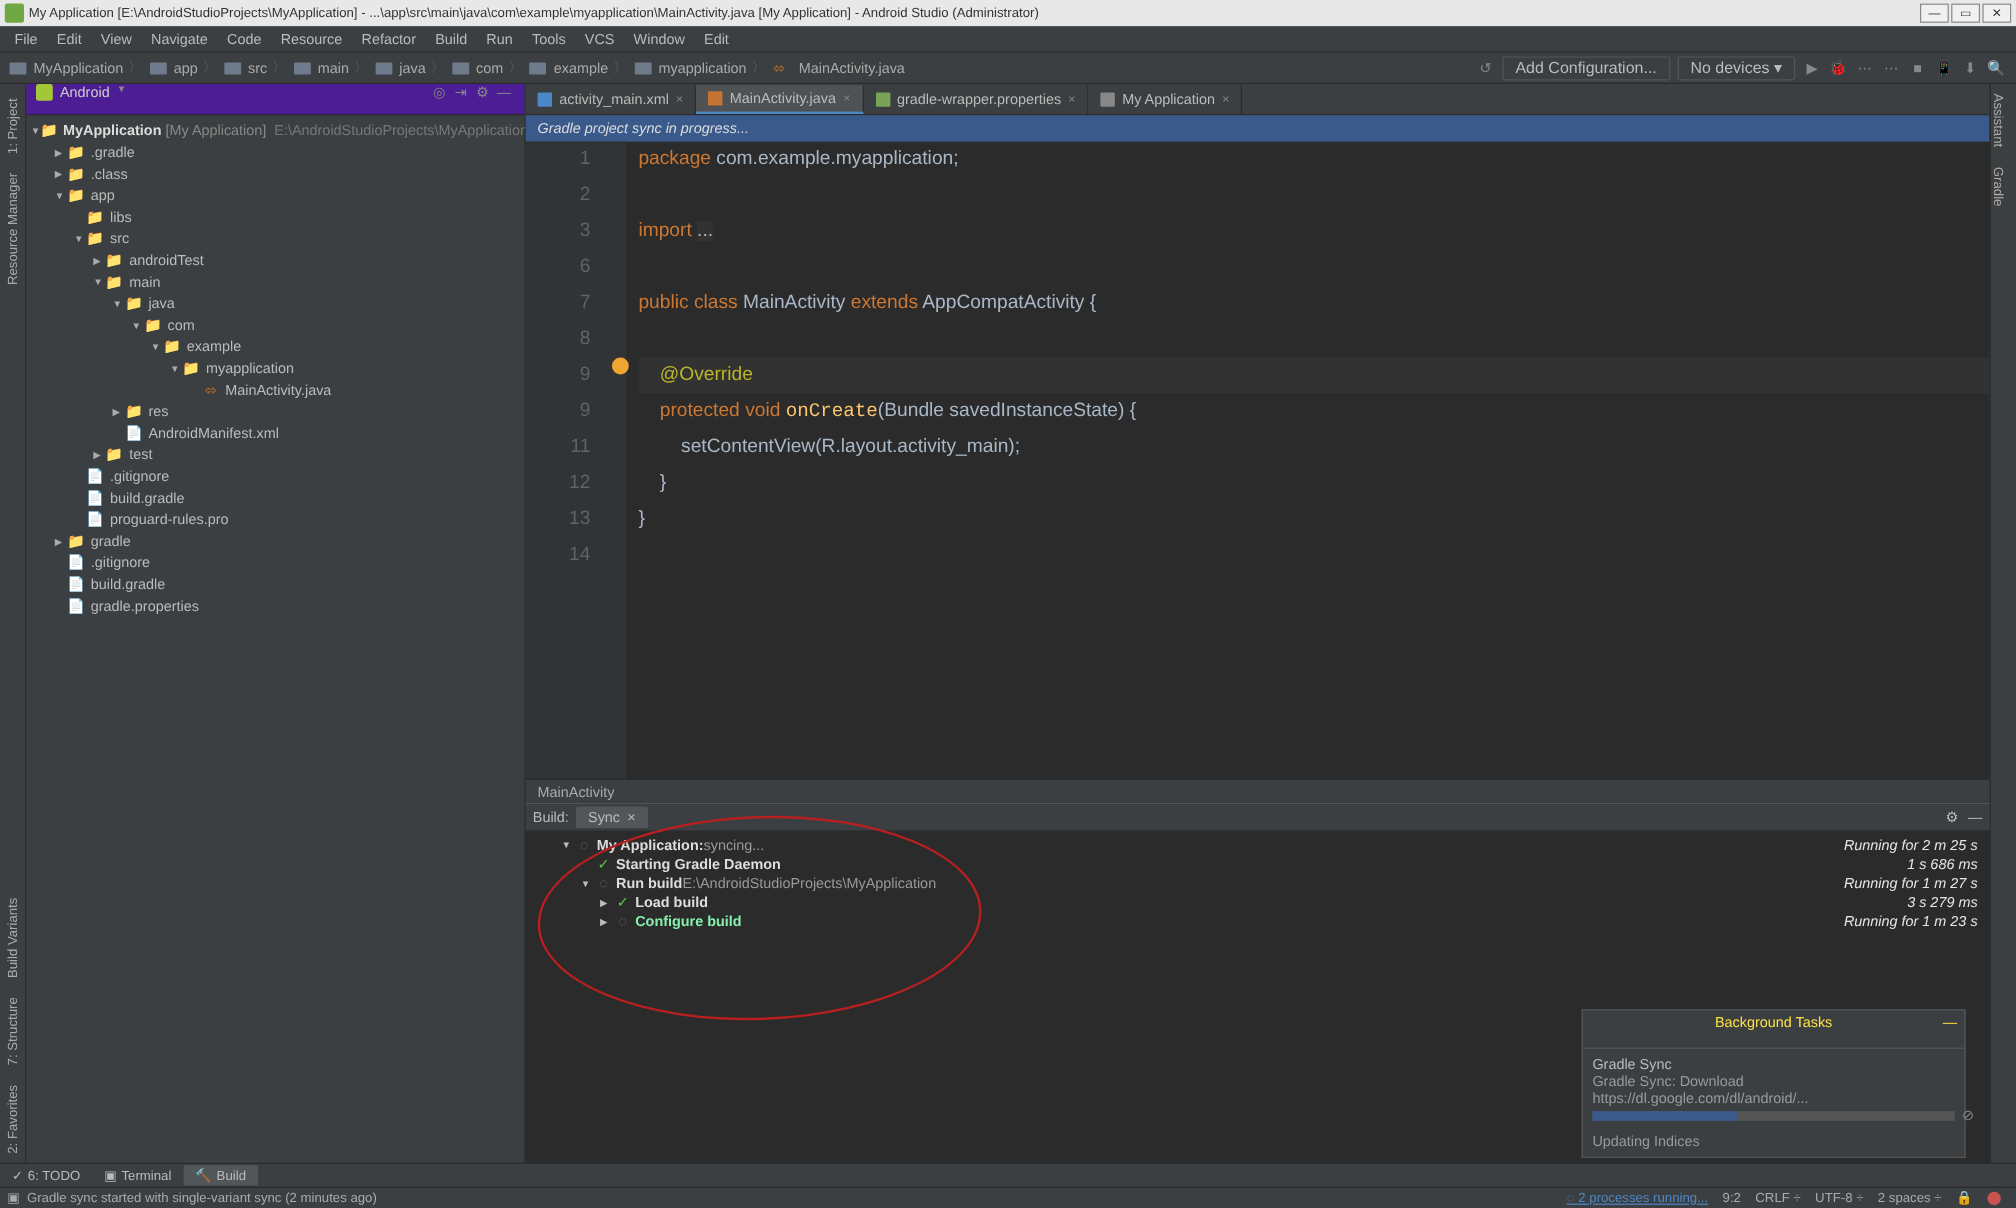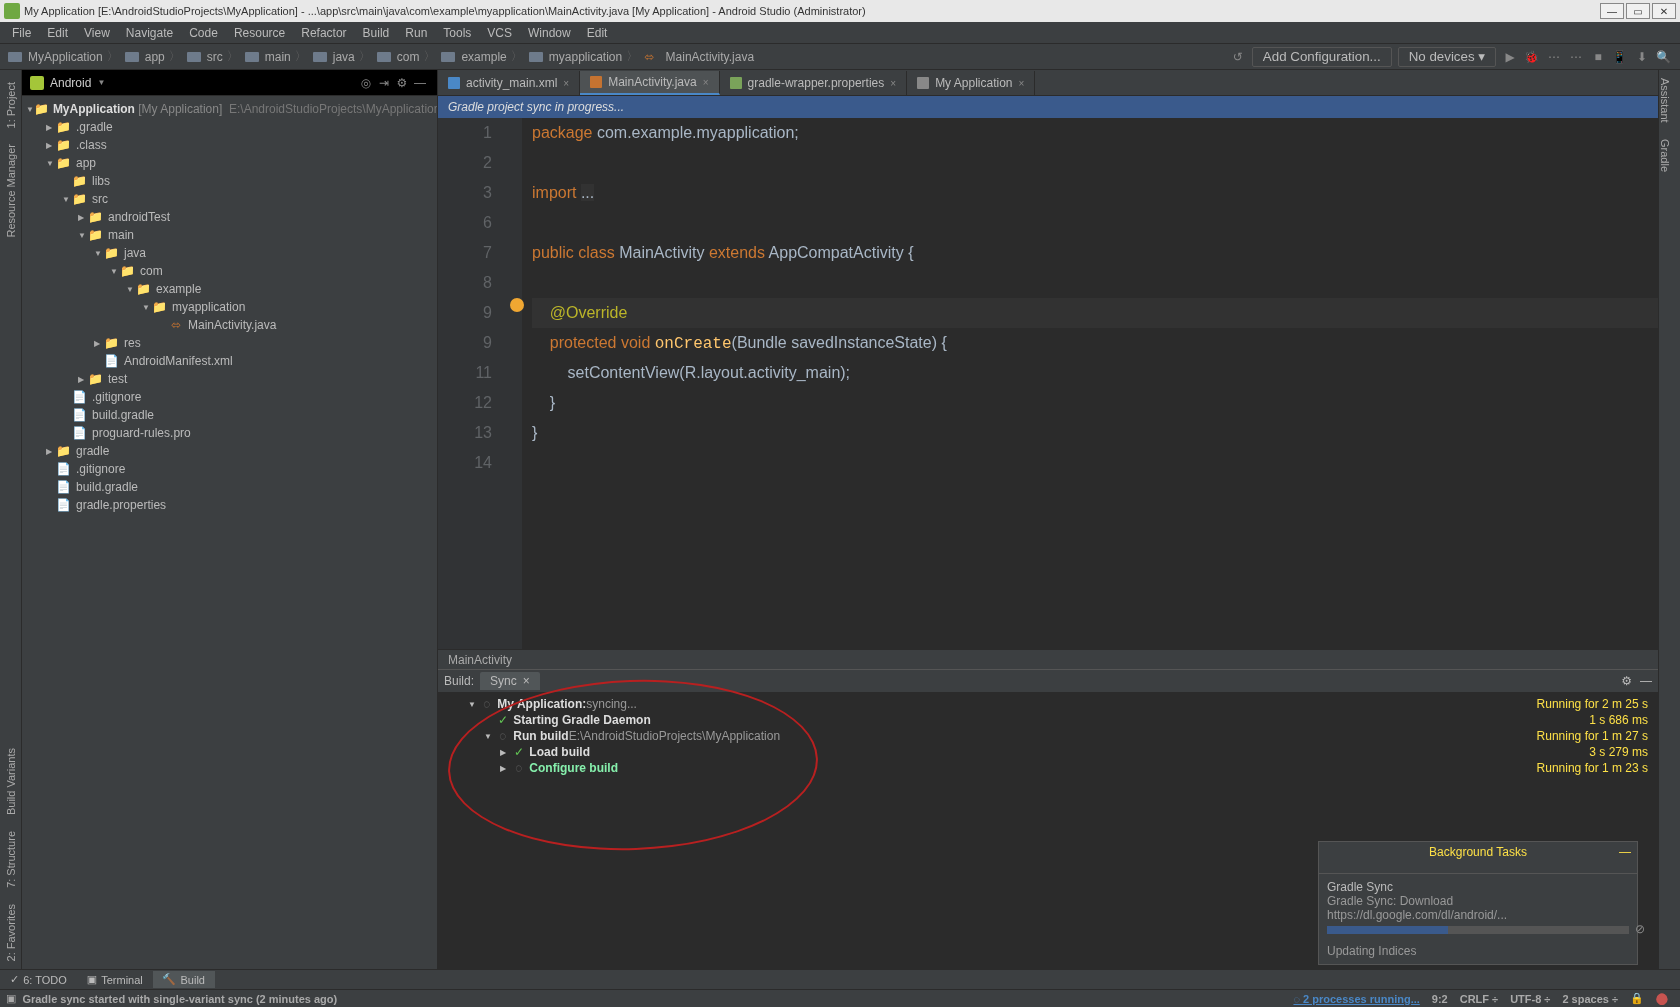--- a/index.html
+++ b/index.html
@@ -15,21 +15,21 @@
 .crumb { display:flex; align-items:center; gap:4px; color:#aaa; padding:0 2px; }
 .crumb .sep { color:#666; }
 .foldericon { width:14px; height:10px; background:#6e7b8b; display:inline-block; border-radius:1px; margin-right:2px; }
 .navspacer { flex:1; }
 .navbtn { height:20px; padding:0 10px; background:#3c3f41; border:1px solid #555; color:#bbb; border-radius:2px; margin:0 2px; }
 .iconbtn { width:20px; height:20px; display:flex; align-items:center; justify-content:center; color:#888; }
 .main { display:flex; height:calc(1007px - 22px - 22px - 26px - 18px - 20px); }
 .leftgutter { width:22px; background:#3c3f41; border-right:1px solid #2b2b2b; display:flex; flex-direction:column; align-items:center; padding-top:4px; }
 .gutterlabel { writing-mode:vertical-rl; transform:rotate(180deg); color:#aaa; font-size:11px; padding:8px 0; }
 .leftpanel { width:416px; background:#3c3f41; display:flex; flex-direction:column; border-right:1px solid #2b2b2b; }
-.panelhead { height:26px; background:#000000; display:flex; align-items:center; padding:0 8px; border-bottom:1px solid #2b2b2b; }
+.panelhead { height:26px; background:#4c1d95; display:flex; align-items:flex-start; padding:0 8px; border-bottom:1px solid #2b2b2b; }
 .panelhead .droid { width:14px; height:14px; background:#a4c639; border-radius:2px; margin-right:6px; }
 .panelhead .title { color:#ccc; font-weight:400; }
 .panelhead .arrow { margin-left:6px; color:#888; font-size:8px; }
 .panelhead .spacer { flex:1; }
 .panelhead .hicon { width:18px; color:#888; text-align:center; }
 .tree { flex:1; overflow:auto; padding:4px 0; font-size:12px; }
 .trow { display:flex; align-items:center; height:18px; padding:0 4px; white-space:nowrap; color:#bbb; }
 .trow .arrow { width:10px; font-size:8px; color:#aaa; }
 .trow .ticon { width:16px; text-align:center; margin-right:4px; }
 .fldr { color:#8c9aa8; }
@@ -55,34 +55,34 @@
 .rightgutter { width:22px; background:#3c3f41; border-left:1px solid #2b2b2b; }
 .buildpanel { height:300px; background:#2b2b2b; border-top:1px solid #555; display:flex; flex-direction:column; position:relative; }
 .buildhead { height:22px; background:#3c3f41; display:flex; align-items:center; padding:0 6px; color:#bbb; }
 .buildhead .btab { padding:2px 10px; background:#515658; margin-left:6px; border-radius:2px 2px 0 0; display:flex; gap:6px; align-items:center;}
 .buildhead .spacer { flex:1; }
 .buildbody { flex:1; display:flex; padding:4px 8px; font-size:12px; position:relative; }
 .buildtree .brow { display:flex; align-items:center; height:16px; }
 .buildtree .barrow { width:12px; font-size:8px; }
 .buildtree .bicon { width:14px; text-align:center; }
 .check { color:#62c554; }
-.timings { position:absolute; right:10px; top:4px; text-align:right; color:#fde047; line-height:16px; }
+.timings { position:absolute; right:10px; top:4px; text-align:right; color:#e5e5e5; line-height:16px;font-style:italic; }
 .redcircle { position:absolute; border:2px solid #b82020; border-radius:50%; width:370px; height:170px; left:10px; top:-12px; pointer-events:none; transform:rotate(-2deg);}
 .bgtasks { position:absolute; right:20px; bottom:4px; width:320px; background:#3c3f41; border:1px solid #555; }
 .bgtasks .bghead { height:32px; text-align:center; color:#fde047; line-height:20px; border-bottom:1px solid #555; position:relative;}
 .bgtasks .bghead .min { position:absolute; right:6px; }
 .bgtasks .bgbody { padding:6px 8px; }
 .bgtasks .prog { height:8px; background:#555; margin-top:4px; position:relative; }
 .bgtasks .prog .fill { height:100%; width:40%; background:#3a5a8c; }
 .bottombar { height:20px; background:#3c3f41; display:flex; align-items:center; border-top:1px solid #2b2b2b; font-size:11px; }
 .bottombar .bbtn { padding:2px 10px; color:#bbb; display:flex; align-items:center; gap:4px; }
 .bottombar .bbtn.active { background:#515658; }
 .status { height:18px; background:#3c3f41; display:flex; align-items:center; padding:0 6px; color:#aaa; font-size:11px; border-top:1px solid #2b2b2b; }
 .status .spacer { flex:1; }
-.status .sitem { padding:0 6px;font-weight:bold; }
+.status .sitem { padding:0 6px; }
 .status .plink { color:#4a88c7; text-decoration:underline; }
 .lightbulb { position:absolute; left:-22px; width:14px; height:14px; background:#f0a732; border-radius:50%; }
 </style>
 </head>
 <body>
 
 <div class="titlebar">
   <div class="icon"></div>
   <span>My Application [E:\AndroidStudioProjects\MyApplication] - ...\app\src\main\java\com\example\myapplication\MainActivity.java [My Application] - Android Studio (Administrator)</span>
   <div class="spacer"></div>

